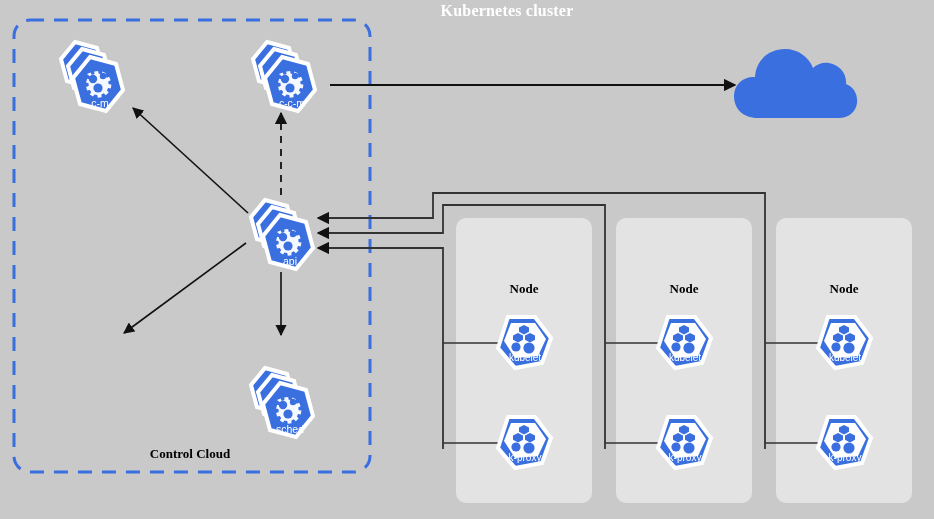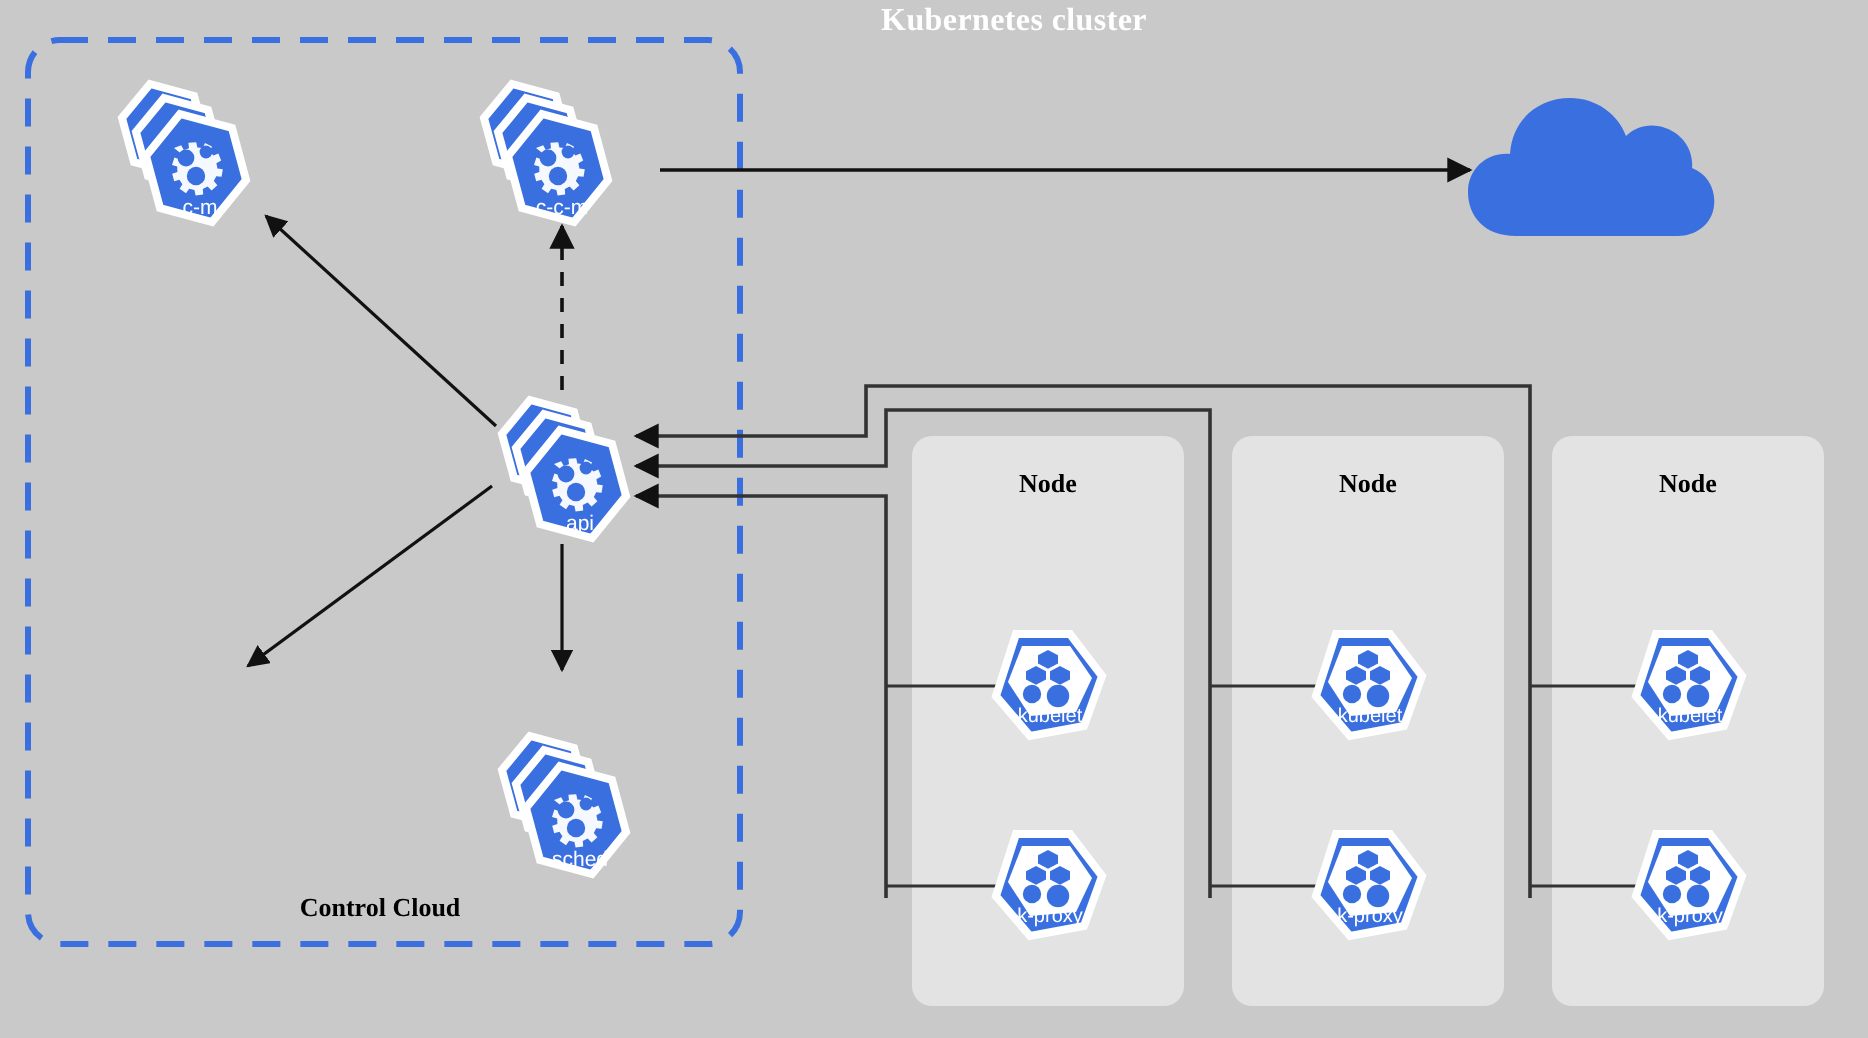--- a/index.html
+++ b/index.html
@@ -23,21 +23,21 @@
     color:#ffffff;z-index:6;letter-spacing:.2px;padding-left:40px;
   }
   .cp-title{
     position:absolute;left:10px;top:446px;width:360px;text-align:center;
     font-family:"Liberation Serif", serif;font-weight:bold;font-size:13px;
     color:#000000;z-index:6;
   }
   .node-title{
     position:absolute;text-align:center;width:140px;
     font-family:"Liberation Serif", serif;font-weight:bold;font-size:13px;
-    color:#000000;z-index:6;
+    color:#000000;z-index:6;margin-top:47px;
   }
 
   
   .comp{position:absolute;z-index:5;}
   .comp svg{display:block;overflow:visible;}
 
   
   .cloud{position:absolute;z-index:5;}
   .cloud-label{
     position:absolute;z-index:6;width:120px;text-align:center;
@@ -110,21 +110,21 @@
       </g>
       <g fill="#3a6fe0">
         <circle cx="49" cy="49" r="4.2"></circle>
         <circle cx="59" cy="46" r="3.2"></circle>
         <circle cx="54" cy="58" r="4.6"></circle>
       </g>
       <text x="56" y="77" text-anchor="middle" fill="#ffffff" font-family="Liberation Sans, sans-serif" font-size="10.5">c-m</text>
     </svg>
   </div>
 
-  <div class="comp" style="left:225px;top:30px;">
+  <div class="comp" style="left:236px;top:30px;">
     <svg width="100" height="100" viewBox="0 0 100 100">
       <g stroke="#ffffff" stroke-width="4" fill="#3a6fe0">
         <path d="M31,12 L53,18 L59,40 L45,57 L23,51 L17,29 Z"></path>
         <path d="M38,19 L60,25 L66,47 L52,64 L30,58 L24,36 Z"></path>
       </g>
       <path d="M46,27 L72,34 L79,60 L62,81 L36,74 L29,48 Z" fill="#3a6fe0" stroke="#ffffff" stroke-width="4"></path>
       <g fill="#ffffff">
         <path d="M43,44 l3.6,-1.4 l1.3,2.4 l2.6,-0.9 l-0.3,-2.7 l3.9,-0.3 l0.6,2.7 l2.7,0.2 l1.1,-2.5 l3.5,1.8 l-1.1,2.5 l1.8,2 l2.5,-1.1 l1.4,3.6 l-2.4,1.3 l0.5,2.6 l2.7,0.4 l-0.6,3.8 l-2.7,-0.3 l-1.2,2.4 l1.8,2.1 l-2.9,2.6 l-2,-1.9 l-2.4,1.2 l0.2,2.7 l-3.8,0.5 l-0.6,-2.7 l-2.6,-0.6 l-1.6,2.2 l-3.2,-2.2 l1.4,-2.3 l-1.5,-2.2 l-2.6,0.7 l-1,-3.7 l2.6,-0.9 l-0.1,-2.7 l-2.6,-0.8 l1.2,-3.7 l2.6,0.8 l1.5,-2.2 Z" opacity="0.95"></path>
       </g>
       <g fill="#3a6fe0">

